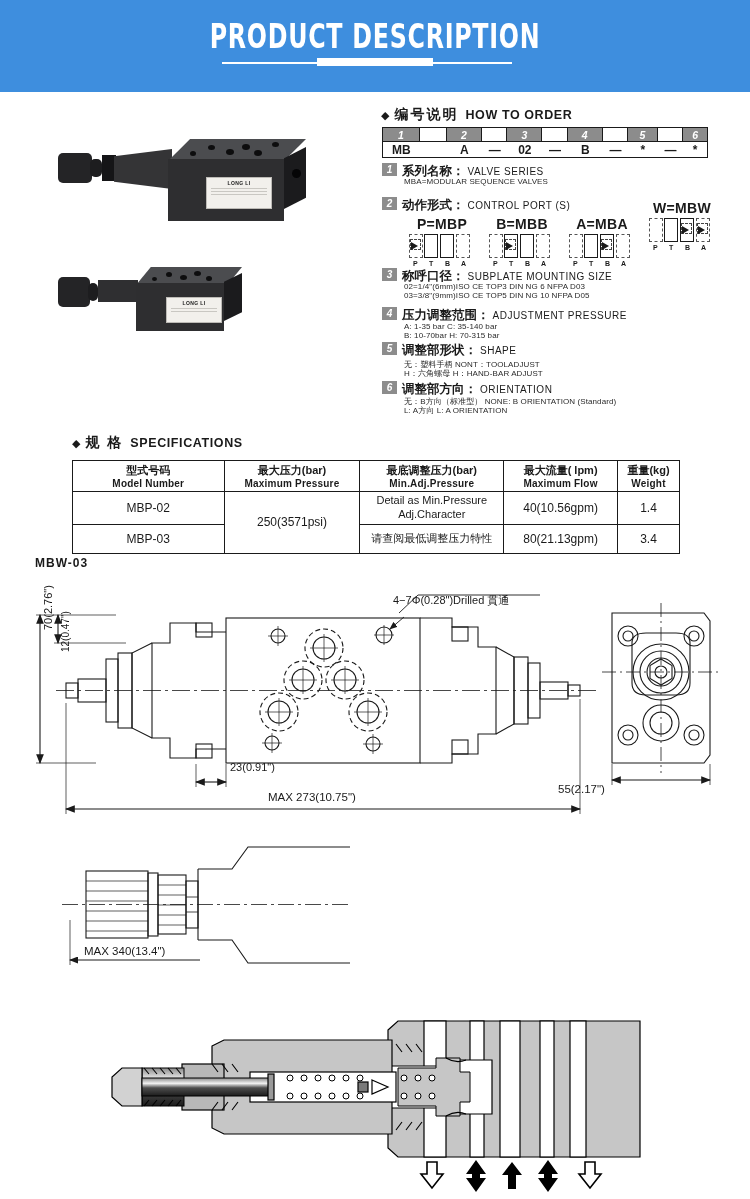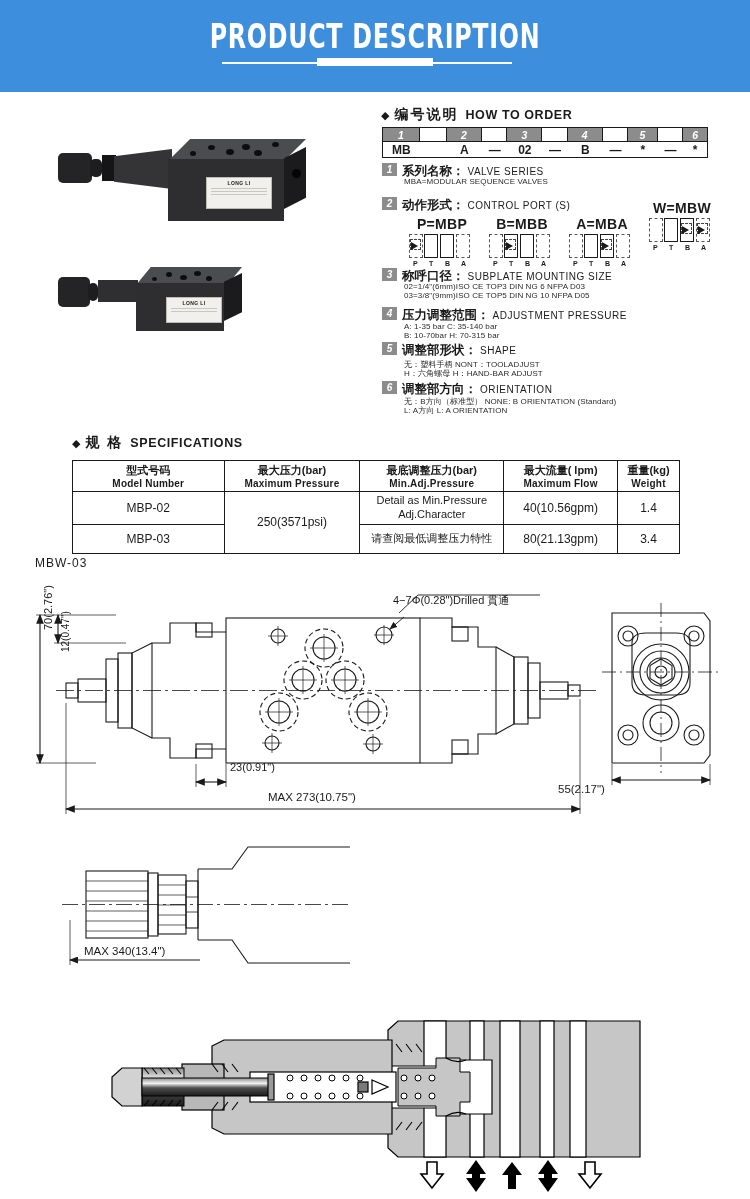--- a/index.html
+++ b/index.html
@@ -93,21 +93,21 @@
   
   .spec-table { position: absolute; border-collapse: collapse; background: #fff; }
   .spec-table td, .spec-table th { border: 1px solid #1a1a1a; text-align: center; padding: 2px 3px; }
   .spec-table th { font-weight: 700; }
   .spec-table .cn  { font-size: 11px; display:block; }
   .spec-table .en  { font-size: 10px; display:block; letter-spacing: .2px; }
   .spec-table td   { font-size: 12px; }
   .spec-table td.small { font-size: 11px; line-height: 1.25; }
 
   
-  .draw-label { position: absolute; font-size: 12px; font-weight: 400; letter-spacing: 1px; }
+  .draw-label { position: absolute; font-size: 12px; font-weight: 700; letter-spacing: 1px; }
   svg { display: block; }
   .tech { position: absolute; left: 0; }
 
   
   .xsec { position: absolute; left: 0; top: 1010px; }
 </style>
 </head>
 <body>
 
 <div class="page">

